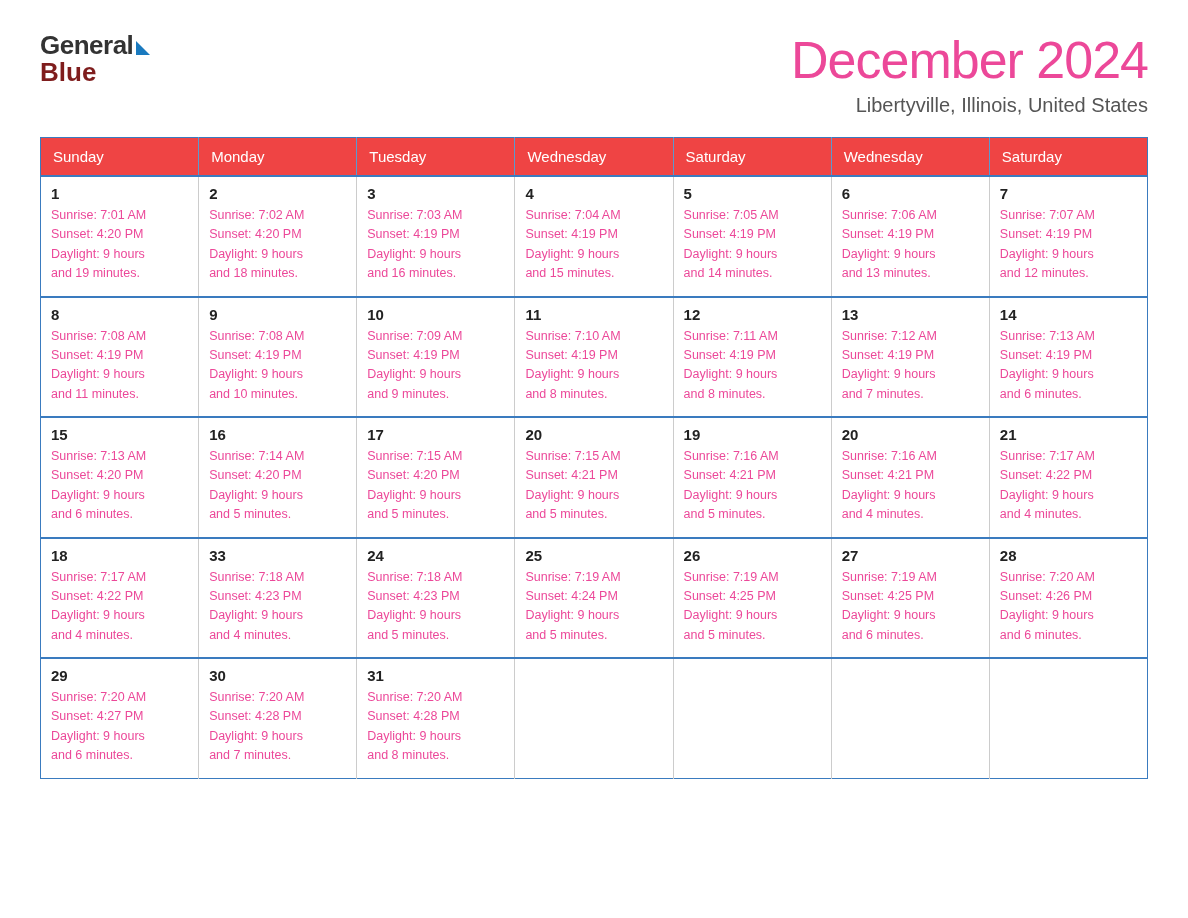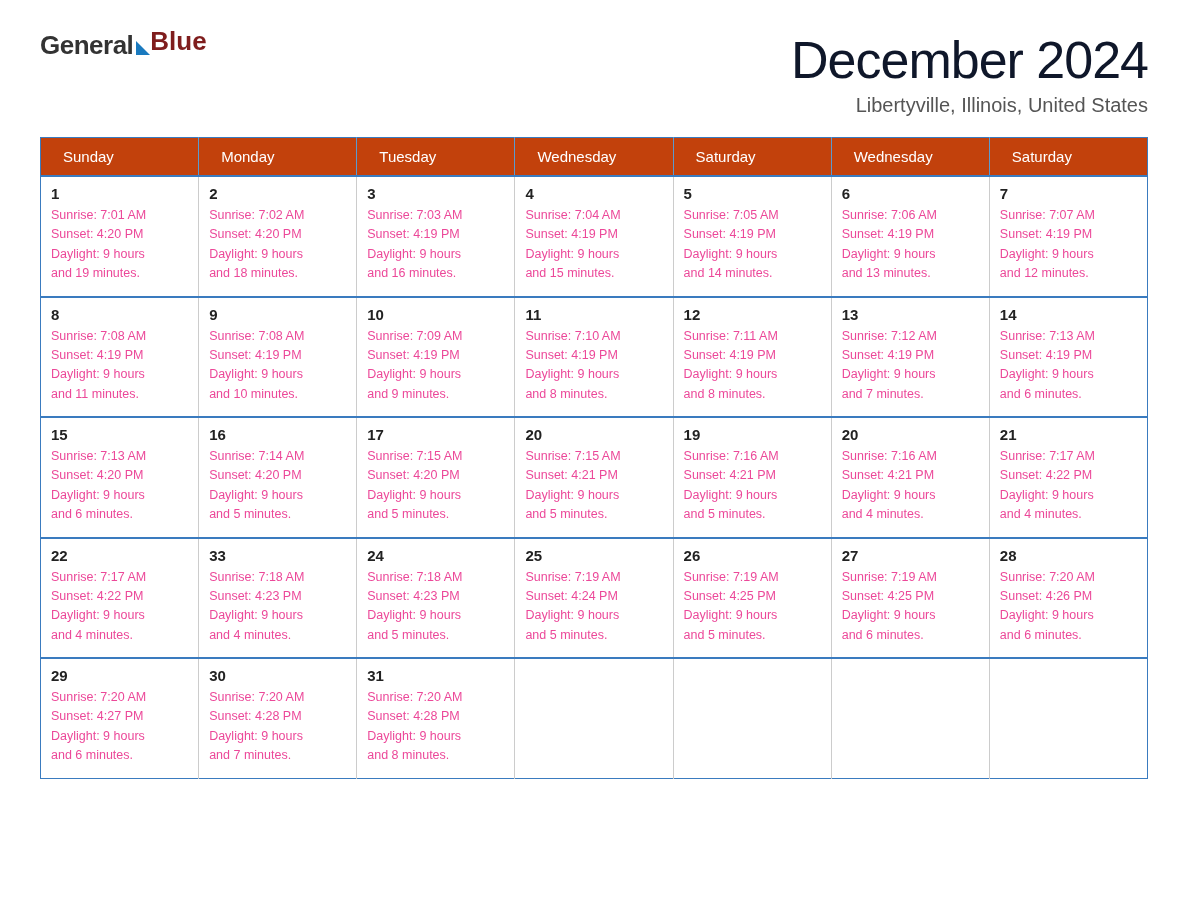--- a/index.html
+++ b/index.html
@@ -11,21 +11,21 @@
       min-height: 918px;
     }
     .header-area {
       display: flex;
       justify-content: space-between;
       align-items: flex-start;
       margin-bottom: 20px;
     }
     .logo {
       display: flex;
-      flex-direction: row;
+      flex-direction: column;
       align-items: flex-start;
     }
     .logo-top {
       display: flex;
       align-items: center;
     }
     .logo-general {
       font-size: 26px;
       font-weight: bold;
       color: #333;
@@ -45,39 +45,39 @@
       font-weight: bold;
       color: #7f1d1d;
       margin-top: -4px;
     }
     .title-area {
       text-align: right;
     }
     .month-title {
       font-size: 52px;
       font-weight: 300;
-      color: #0f172a;
+      color: #ec4899;
       letter-spacing: -1px;
     }
     .location-title {
       font-size: 20px;
       color: #555;
       font-weight: normal;
       margin-top: 4px;
     }
     .calendar-table {
       width: 100%;
       border-collapse: collapse;
       border: 1px solid #3a7bbf;
     }
     .calendar-table thead tr th {
-      background-color: #c2410c;
+      background-color: #ef4444;
       color: #fff;
       text-align: left;
-      padding: 10px 22px;
+      padding: 10px 12px;
       font-size: 15px;
       font-weight: normal;
       border-right: 1px solid #5a9ad0;
     }
     .calendar-table thead tr th:last-child {
       border-right: none;
     }
     .calendar-table tbody tr td {
       vertical-align: top;
       padding: 8px 10px 12px 10px;
@@ -225,21 +225,21 @@
           <span class="day-number">20</span>
           <div class="day-info">Sunrise: 7:16 AM<br>Sunset: 4:21 PM<br>Daylight: 9 hours<br>and 4 minutes.</div>
         </td>
         <td>
           <span class="day-number">21</span>
           <div class="day-info">Sunrise: 7:17 AM<br>Sunset: 4:22 PM<br>Daylight: 9 hours<br>and 4 minutes.</div>
         </td>
       </tr>
       <tr>
         <td>
-          <span class="day-number">22</span>
+          <span class="day-number">18</span>
           <div class="day-info">Sunrise: 7:17 AM<br>Sunset: 4:22 PM<br>Daylight: 9 hours<br>and 4 minutes.</div>
         </td>
         <td>
           <span class="day-number">33</span>
           <div class="day-info">Sunrise: 7:18 AM<br>Sunset: 4:23 PM<br>Daylight: 9 hours<br>and 4 minutes.</div>
         </td>
         <td>
           <span class="day-number">24</span>
           <div class="day-info">Sunrise: 7:18 AM<br>Sunset: 4:23 PM<br>Daylight: 9 hours<br>and 5 minutes.</div>
         </td>

